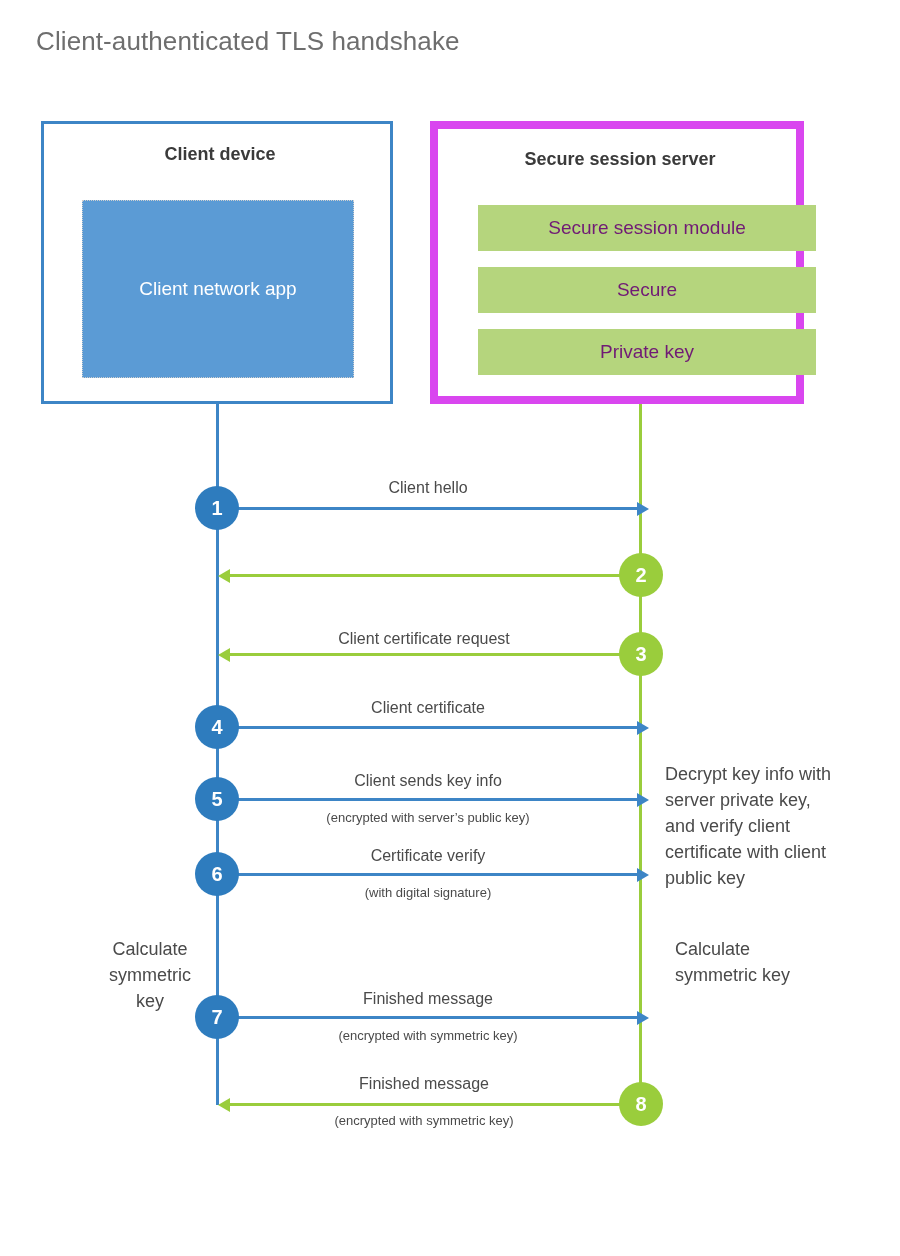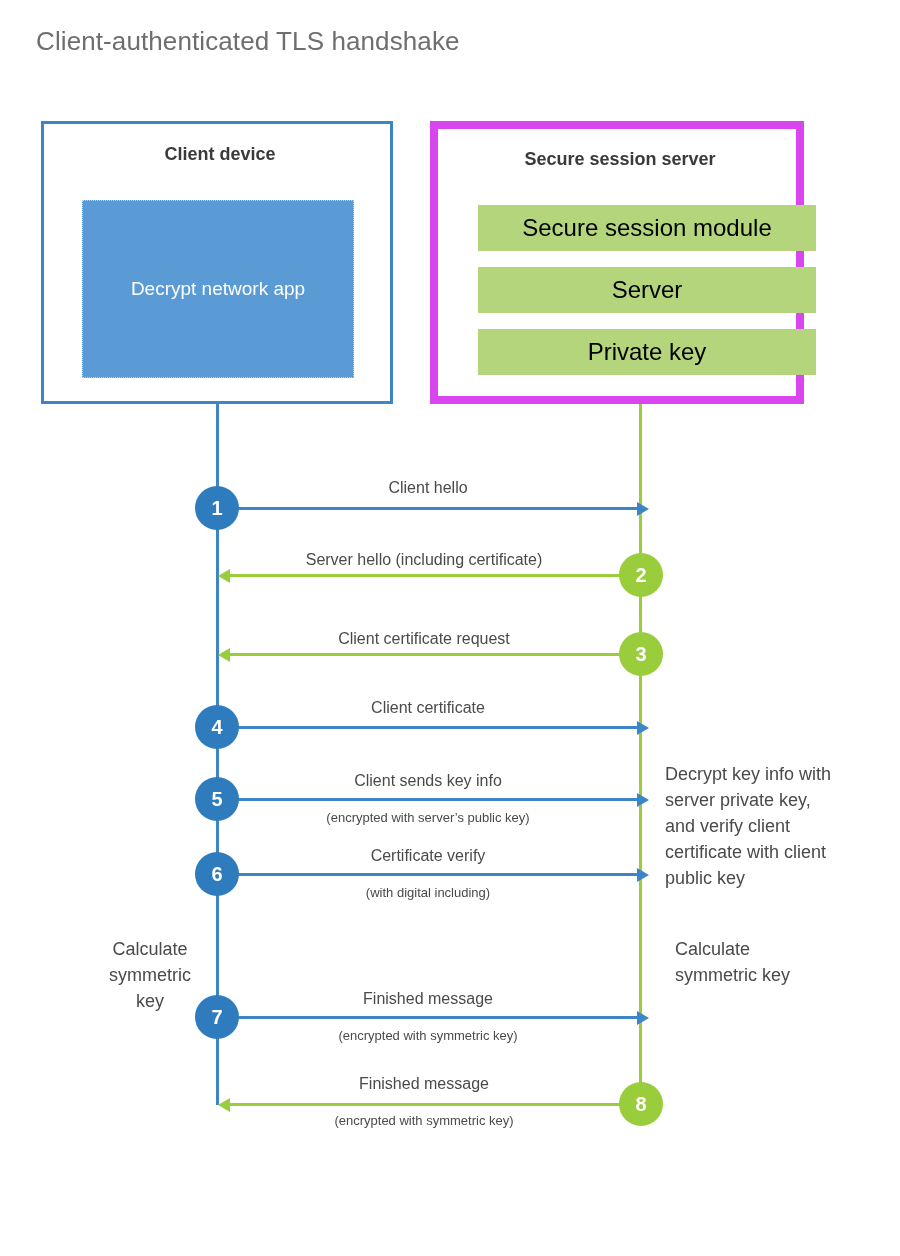--- a/index.html
+++ b/index.html
@@ -82,22 +82,22 @@
   }
   .server-bars {
     position: absolute;
     left: 40px;
     top: 76px;
     width: 338px;
   }
   .server-bar {
     height: 46px;
     background: #b5d57d;
-    color: #000000;
-    font-size: 24px;
+    color: #701a75;
+    font-size: 19px;
     display: flex;
     align-items: center;
     justify-content: center;
     margin-bottom: 16px;
   }
   .server-bar:last-child { margin-bottom: 0; }
 
   
   .lifeline {
     position: absolute;
@@ -182,45 +182,44 @@
 </style>
 </head>
 <body>
 
 <div class="page">
 
   <div class="title">Client-authenticated TLS handshake</div>
 
   <div class="party-box client">
     <div class="party-title">Client device</div>
-    <div class="client-app">Decrypt network app</div>
+    <div class="client-app">Client network app</div>
   </div>
 
   <div class="party-box server">
     <div class="party-title">Secure session server</div>
     <div class="server-bars">
       <div class="server-bar">Secure session module</div>
-      <div class="server-bar">Server</div>
+      <div class="server-bar">Secure</div>
       <div class="server-bar">Private key</div>
     </div>
   </div>
 
   <div class="lifeline client-life"></div>
   <div class="lifeline server-life"></div>
 
   <div class="arrow blue" style="left:218px; top:507px; width:420px;">
     <span class="head right"></span>
   </div>
   <div class="msg-label" style="left:218px; top:479px; width:420px;">Client hello</div>
   <div class="badge blue" style="left:195px; top:486px;">1</div>
 
   <div class="arrow green" style="left:229px; top:574px; width:410px;">
     <span class="head left"></span>
   </div>
-  <div class="msg-label" style="left:219px; top:551px; width:410px;">Server hello (including certificate)</div>
   <div class="badge green" style="left:619px; top:553px;">2</div>
 
   <div class="arrow green" style="left:229px; top:653px; width:410px;">
     <span class="head left"></span>
   </div>
   <div class="msg-label" style="left:219px; top:630px; width:410px;">Client certificate request</div>
   <div class="badge green" style="left:619px; top:632px;">3</div>
 
   <div class="arrow blue" style="left:218px; top:726px; width:420px;">
     <span class="head right"></span>
@@ -232,21 +231,21 @@
     <span class="head right"></span>
   </div>
   <div class="msg-label" style="left:218px; top:772px; width:420px;">Client sends key info</div>
   <div class="msg-sub" style="left:218px; top:810px; width:420px;">(encrypted with server’s public key)</div>
   <div class="badge blue" style="left:195px; top:777px;">5</div>
 
   <div class="arrow blue" style="left:218px; top:873px; width:420px;">
     <span class="head right"></span>
   </div>
   <div class="msg-label" style="left:218px; top:847px; width:420px;">Certificate verify</div>
-  <div class="msg-sub" style="left:218px; top:885px; width:420px;">(with digital including)</div>
+  <div class="msg-sub" style="left:218px; top:885px; width:420px;">(with digital signature)</div>
   <div class="badge blue" style="left:195px; top:852px;">6</div>
 
   <div class="side-note right-note" style="left:665px; top:761px; width:170px;">Decrypt key info with server private key, and verify client certificate with client public key</div>
 
   <div class="side-note left-note" style="left:95px; top:936px; width:110px;">Calculate symmetric key</div>
   <div class="side-note right-note" style="left:675px; top:936px; width:130px;">Calculate symmetric key</div>
 
   <div class="arrow blue" style="left:218px; top:1016px; width:420px;">
     <span class="head right"></span>
   </div>

